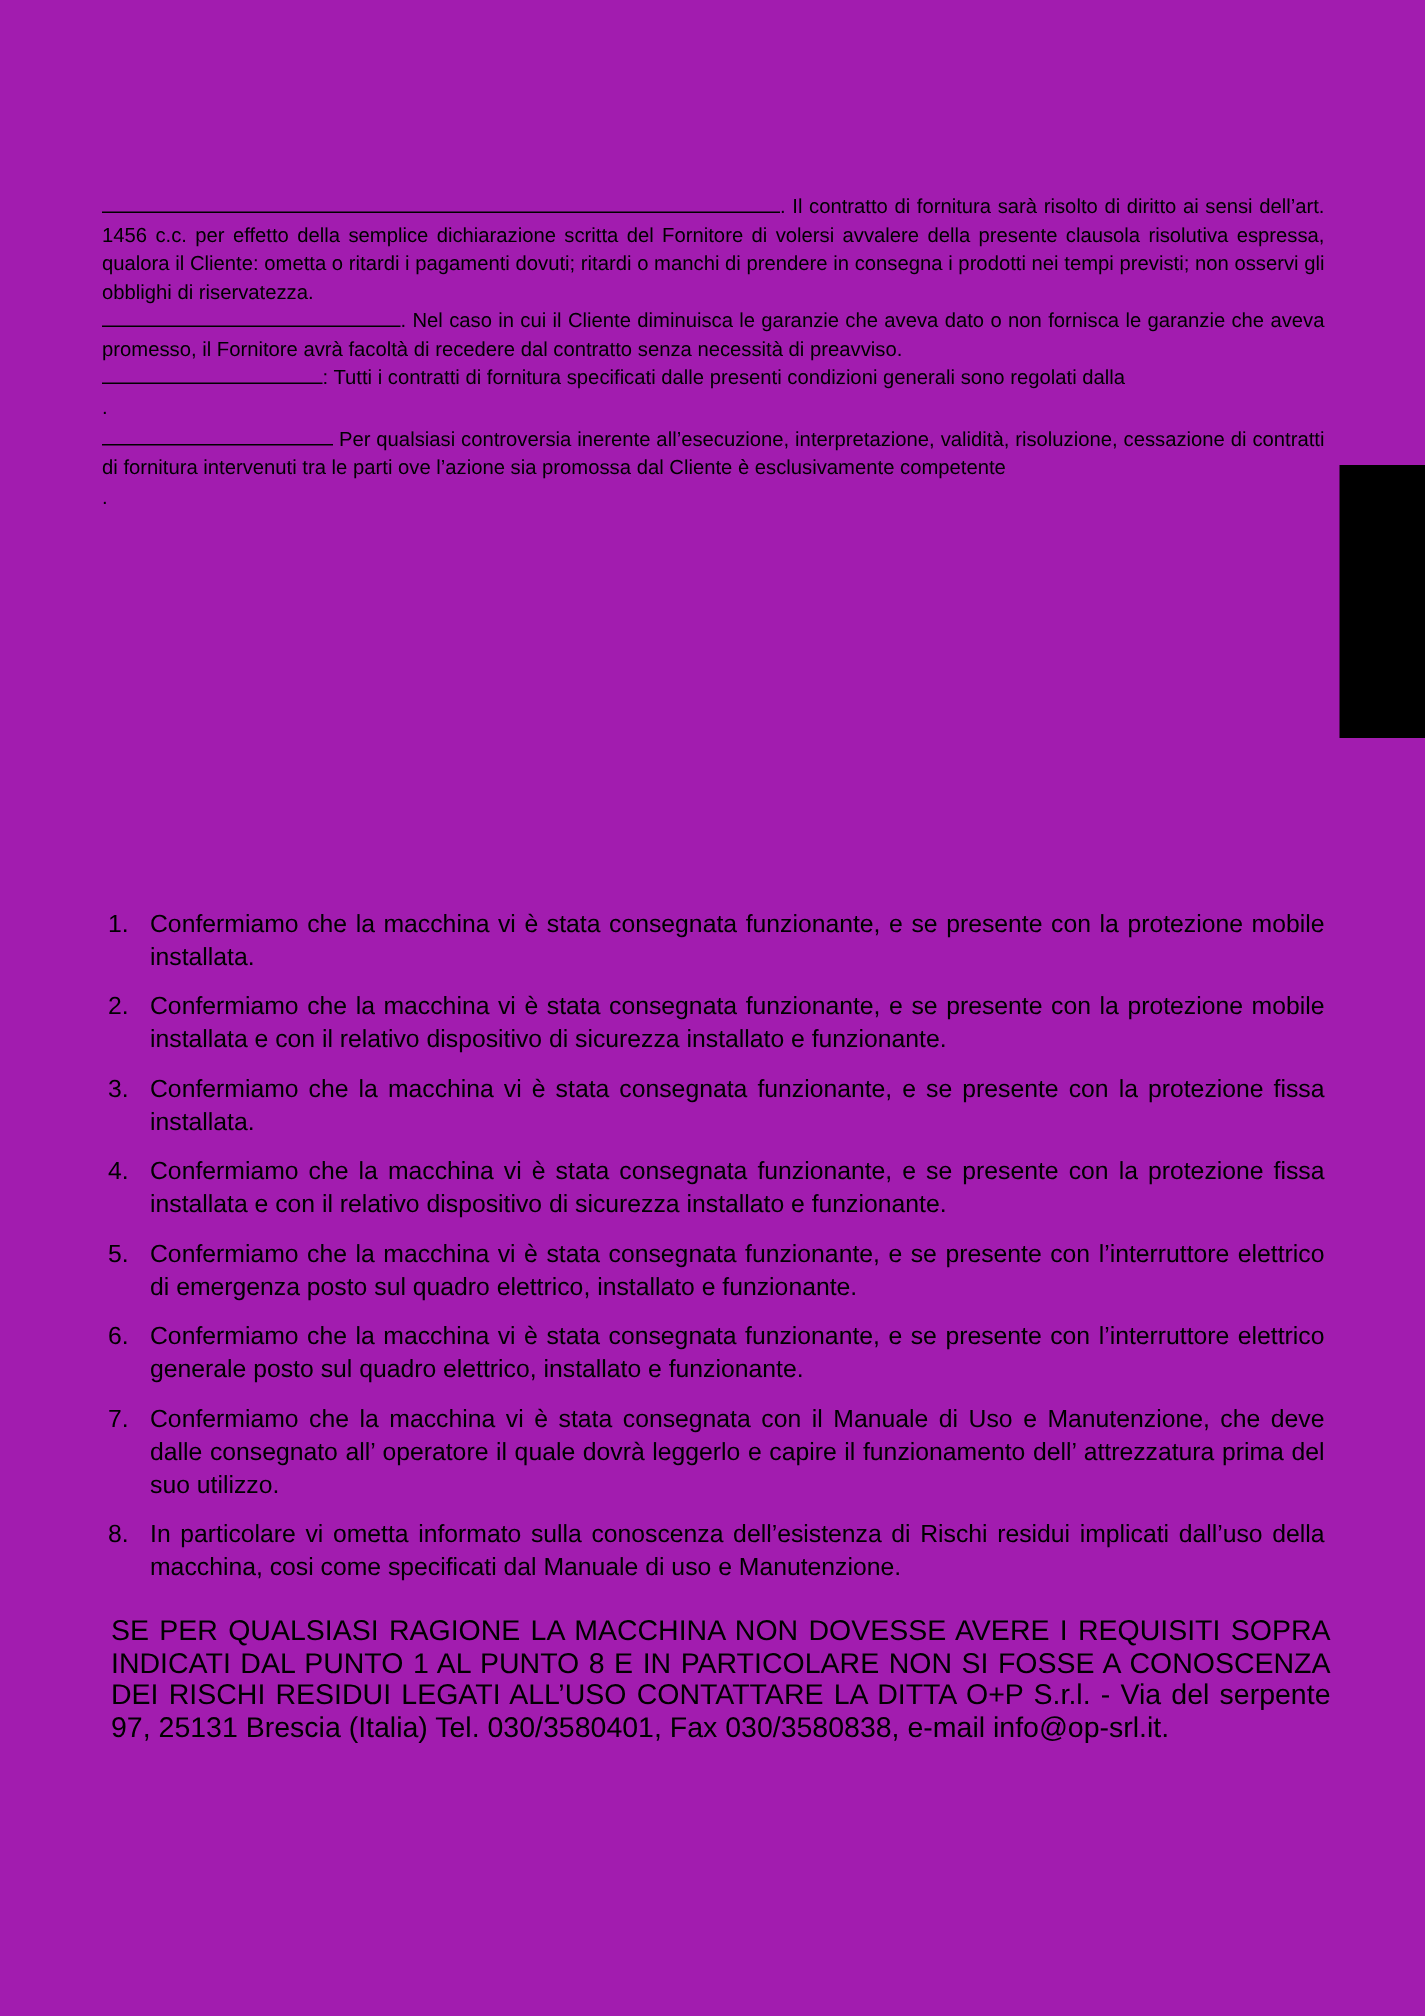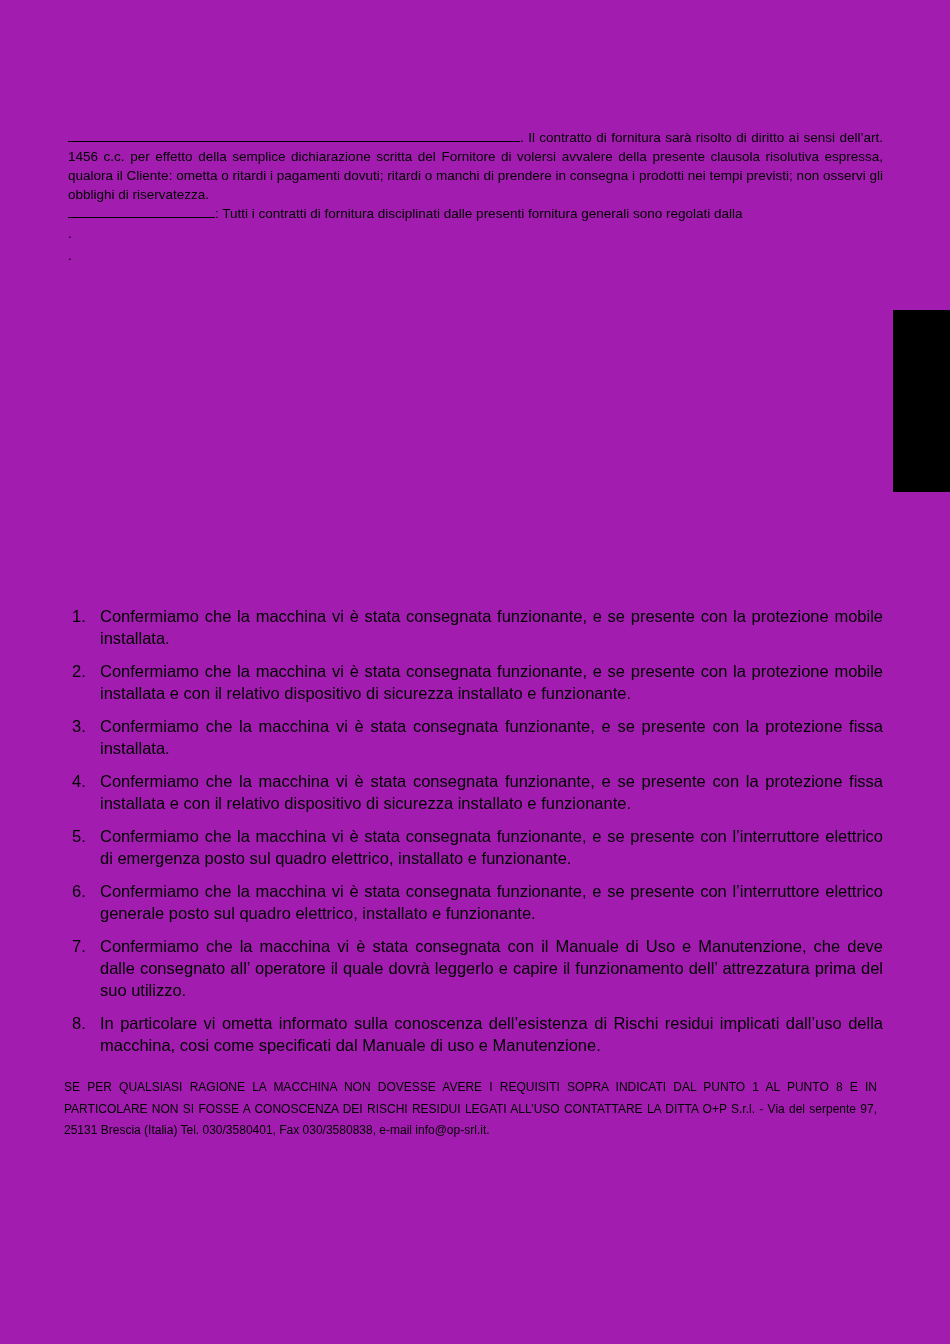--- a/index.html
+++ b/index.html
@@ -46,34 +46,36 @@
   .check-num{
     flex:0 0 28px;
     text-align:left;
   }
   .check-text{
     flex:1 1 auto;
     text-align:justify;
   }
   
   .warning{
-    position:absolute;left:64px;top:1077px;width:813px;
-    font-size:12px;line-height:21.5px;
+    position:absolute;left:74px;top:1077px;width:813px;
+    font-size:19px;line-height:21.5px;
     text-align:justify;
   }
 </style>
 </head>
 <body>
 
 <div class="page">
 
   <div class="clauses">
     <p><span class="blank blank-resolution"></span><span>. Il contratto di fornitura sarà risolto di diritto ai sensi dell’art. 1456 c.c. per effetto della semplice dichiarazione scritta del Fornitore di volersi avvalere della presente clausola risolutiva espressa, qualora il Cliente: ometta o ritardi i pagamenti dovuti; ritardi o manchi di prendere in consegna i prodotti nei tempi previsti; non osservi gli obblighi di riservatezza.</span></p>
-    <p><span class="blank blank-law"></span><span>: Tutti i contratti di fornitura disciplinati dalle presenti fornitura generali sono regolati dalla</span></p>
+    <p><span class="blank blank-guarantees"></span><span>. Nel caso in cui il Cliente diminuisca le garanzie che aveva dato o non fornisca le garanzie che aveva promesso, il Fornitore avrà facoltà di recedere dal contratto senza necessità di preavviso.</span></p>
+    <p><span class="blank blank-law"></span><span>: Tutti i contratti di fornitura specificati dalle presenti condizioni generali sono regolati dalla</span></p>
     <p class="lone-dot">.</p>
+    <p><span class="blank blank-jurisdiction"></span><span> Per qualsiasi controversia inerente all’esecuzione, interpretazione, validità, risoluzione, cessazione di contratti di fornitura intervenuti tra le parti ove l’azione sia promossa dal Cliente è esclusivamente competente</span></p>
     <p class="lone-dot">.</p>
   </div>
 
   <div class="redaction"></div>
 
   <div class="checklist">
     <div class="check-item">
       <span class="check-num">1.</span>
       <div class="check-text">Confermiamo che la macchina vi è stata consegnata funzionante, e se presente con la protezione mobile installata.</div>
     </div>

